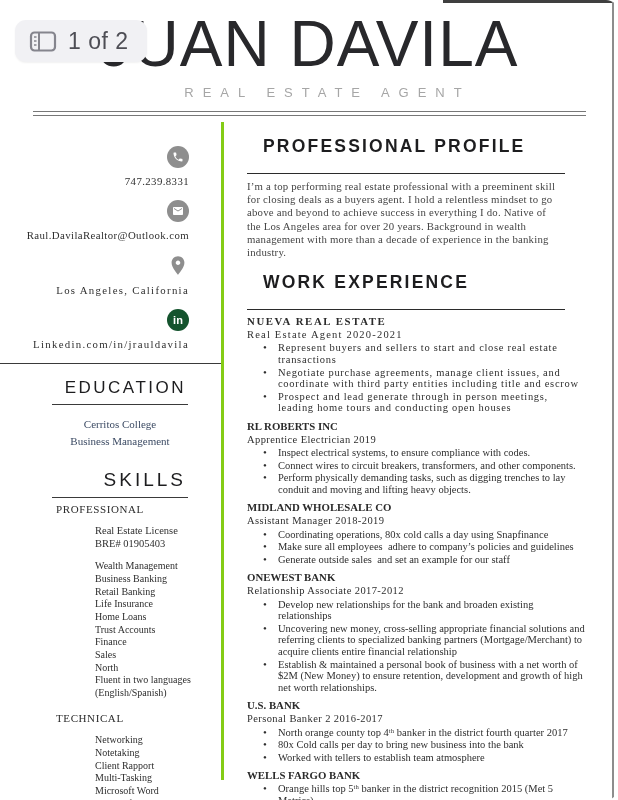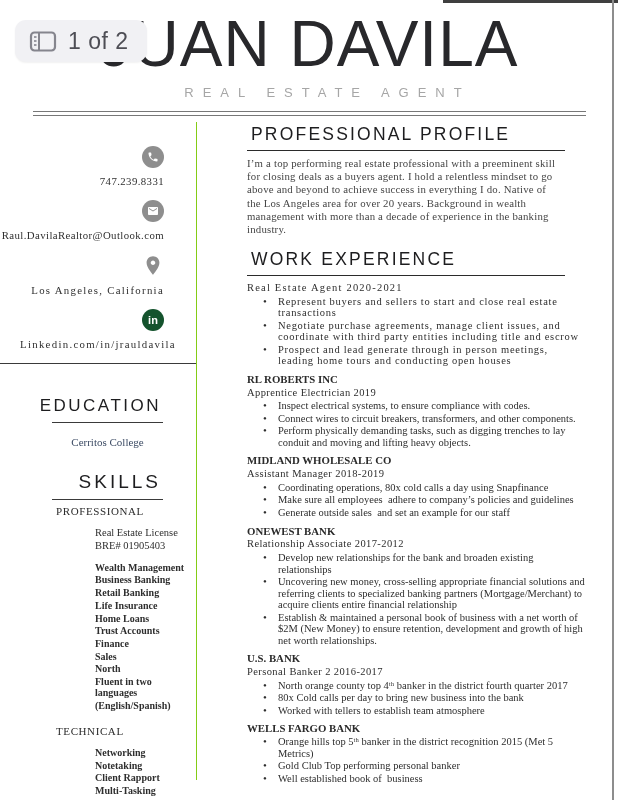--- a/index.html
+++ b/index.html
@@ -1,17 +1,17 @@
 <!DOCTYPE html>
 <html><head>
 <meta charset="utf-8">
 <style>
   html,body{margin:0;padding:0;background:#fff;}
   .stage{position:relative;width:618px;height:800px;background:#ffffff;overflow:hidden;
-         font-family:"Liberation Serif","DejaVu Serif","DejaVu Sans",serif;color:#2e2e2e;}
+         font-family:"Liberation Serif","DejaVu Serif","DejaVu Sans",serif;color:#2e2e2e;border-radius:12px;}
 
   
   .edge-top{position:absolute;top:0;left:443px;width:175px;height:3px;background:#3f3f3f;}
   .edge-right{position:absolute;top:0;left:612px;width:2px;height:800px;background:#8d8d8d;}
 
   
   .page-badge{position:absolute;top:20px;left:15px;height:42px;padding:0 18px 0 14px;
       background:#f1f1f4;border-radius:11px;display:flex;align-items:center;gap:11px;z-index:5;
       box-shadow:0 1px 2px rgba(0,0,0,.06);}
   .page-badge .label{font-family:"Liberation Sans","DejaVu Sans",sans-serif;font-size:23px;
@@ -19,47 +19,47 @@
 
   
   header{position:relative;padding-top:12px;text-align:center;}
   .name{margin:0;font-family:"Liberation Sans","DejaVu Sans",sans-serif;font-weight:400;
       font-size:64px;line-height:1;color:#28282b;letter-spacing:1px;}
   .role-sub{margin-top:9px;font-family:"Liberation Sans","DejaVu Sans",sans-serif;
       font-size:13px;color:#a6a6a6;letter-spacing:9px;text-indent:9px;padding-left:28px;}
   .double-rule{margin:11px 32px 0 33px;height:3px;border-top:1px solid #777;border-bottom:1px solid #777;}
 
   
-  .sidebar{position:absolute;top:122px;left:0;width:197px;height:658px;
-      border-right:1px solid #84cc16;box-sizing:border-box;}
+  .sidebar{position:absolute;top:122px;left:0;width:224px;height:658px;
+      border-right:3px solid #84cc16;box-sizing:border-box;}
   .contact{padding:24px 32px 0 0;}
   .c-row{margin-bottom:13px;}
   .c-icon-line{display:flex;justify-content:flex-end;margin-bottom:7px;}
   .circle-icon{width:22px;height:22px;border-radius:50%;background:#8e8e8e;display:flex;
       align-items:center;justify-content:center;}
   .li-icon{width:22px;height:22px;border-radius:50%;background:#14532d;display:flex;
       align-items:center;justify-content:center;font-family:"Liberation Sans","DejaVu Sans",sans-serif;
       font-weight:bold;font-size:11px;color:#fff;}
   .c-text{font-size:10.8px;color:#2f2f2f;text-align:right;letter-spacing:.4px;}
   .c-text.wide{letter-spacing:1.3px;margin-left:20px;}
   .side-rule-full{border-top:1.5px solid #3a3a3a;margin-top:6px;}
-  .side-heading{margin:32px 35px 0 0;font-family:"Liberation Sans","DejaVu Sans",sans-serif;
+  .side-heading{margin:14px 35px 0 0;font-family:"Liberation Sans","DejaVu Sans",sans-serif;
       font-weight:400;font-size:17px;letter-spacing:2.5px;color:#1d1d1f;text-align:right;}
   .side-heading.skills{margin-top:20px;font-size:19px;letter-spacing:3px;}
   .side-rule{border-top:1.5px solid #3a3a3a;margin:6px 33px 0 52px;}
   .edu-lines{margin:11px 33px 0 52px;text-align:center;font-size:11px;line-height:1.5;color:#3b4a63;}
   .group-label{margin:5px 0 0 56px;font-size:11px;letter-spacing:.6px;color:#2b2b2b;}
   .group-label.tech{margin-top:14px;}
   .license{margin:9px 0 0 95px;font-size:10.5px;line-height:1.25;color:#2e2e2e;}
-  .skill-list{list-style:none;margin:10px 0 0 95px;padding:0;font-size:10px;line-height:1.12;color:#2e2e2e;font-weight:bold;}
+  .skill-list{list-style:none;margin:10px 0 0 95px;padding:0;font-size:10px;line-height:1.12;color:#2e2e2e;}
   .skill-list li{margin-bottom:1.5px;}
 
   
   .main{position:absolute;top:120px;left:247px;width:338px;}
-  .m-heading{margin:4px;font-family:"Liberation Sans","DejaVu Sans",sans-serif;font-weight:400;
+  .m-heading{margin:16px;font-family:"Liberation Sans","DejaVu Sans",sans-serif;font-weight:700;
       font-size:17.5px;letter-spacing:2.2px;color:#1d1d1f;line-height:1.2;}
   .m-rule{border-top:1.5px solid #2b2b2b;margin-top:5px;width:318px;}
   .profile-text{margin:6px 0 0 0;width:314px;font-size:10.8px;line-height:1.22;
       letter-spacing:.2px;color:#454545;}
   .we-heading{margin-top:13px;}
   .jobs{margin-top:6px;}
   .job{margin-bottom:7px;font-size:10.5px;line-height:1.1;color:#2e2e2e;}
   .job-company{font-weight:bold;color:#2b2b2b;font-size:10.8px;margin-bottom:1px;}
   .job-role{margin-bottom:2px;letter-spacing:.4px;}
   .job.ls .job-company{letter-spacing:1.6px;}
@@ -133,20 +133,21 @@
         <div class="c-text wide">Linkedin.com/in/jrauldavila</div>
       </div>
     </div>
 
     <div class="side-rule-full"></div>
 
     <h2 class="side-heading">EDUCATION</h2>
     <div class="side-rule"></div>
     <div class="edu-lines">
       <div>Cerritos College</div>
+      <div>Business Management</div>
     </div>
 
     <h2 class="side-heading skills">SKILLS</h2>
     <div class="side-rule"></div>
 
     <div class="group-label">PROFESSIONAL</div>
     <div class="license">
       <div>Real Estate License</div>
       <div>BRE# 01905403</div>
     </div>
@@ -180,20 +181,21 @@
     <h2 class="m-heading">PROFESSIONAL PROFILE</h2>
     <div class="m-rule"></div>
     <p class="profile-text">I’m a top performing real estate professional with a preeminent skill for closing deals as a buyers agent. I hold a relentless mindset to go above and beyond to achieve success in everything I do. Native of the Los Angeles area for over 20 years. Background in wealth management with more than a decade of experience in the banking industry.</p>
 
     <h2 class="m-heading we-heading">WORK EXPERIENCE</h2>
     <div class="m-rule"></div>
 
     <div class="jobs">
 
       <section class="job ls">
+        <div class="job-company">NUEVA REAL ESTATE</div>
         <div class="job-role">Real Estate Agent 2020-2021</div>
         <ul class="job-bullets">
           <li>Represent buyers and sellers to start and close real estate transactions</li>
           <li>Negotiate purchase agreements, manage client issues, and coordinate with third party entities including title and escrow</li>
           <li>Prospect and lead generate through in person meetings, leading home tours and conducting open houses</li>
         </ul>
       </section>
 
       <section class="job">
         <div class="job-company">RL ROBERTS INC</div>

